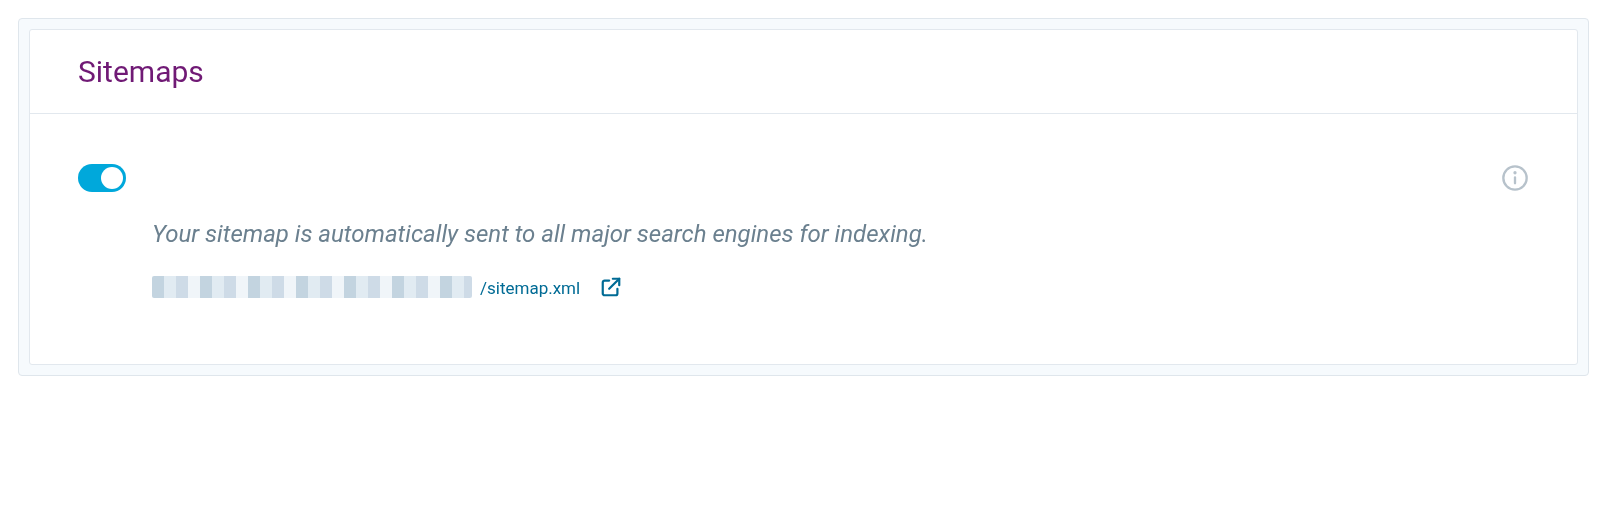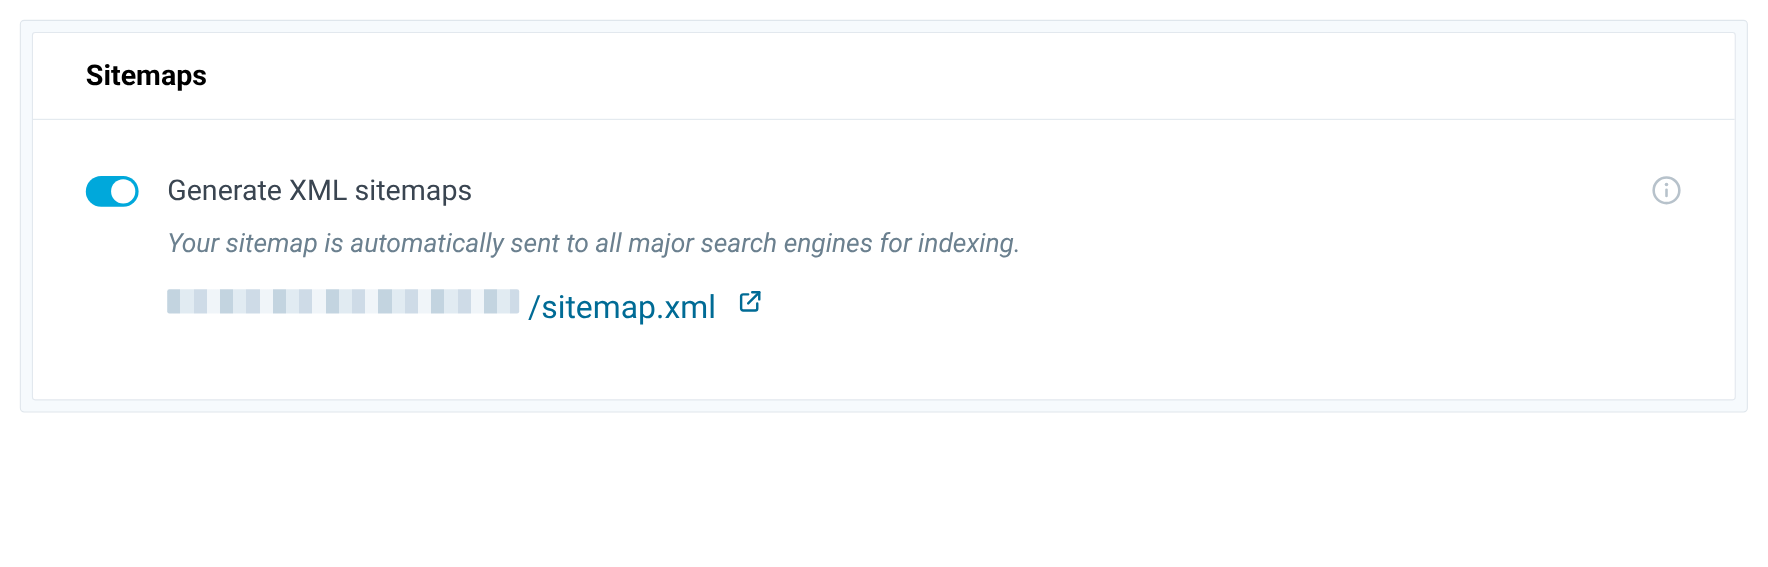--- a/index.html
+++ b/index.html
@@ -21,23 +21,23 @@
   .card{
     background:#fff;
     border:1px solid #e2e8ee;
     border-radius:3px;
   }
   .card-header{
     padding:24px 48px 24px 48px;
     border-bottom:1px solid #e2e8ee;
   }
   .card-title{
-    font-size:26px;
-    font-weight:700;
-    color:#000000;
+    font-size:30px;
+    font-weight:400;
+    color:#701a75;
   }
   .card-body{
     padding:50px 48px 60px 48px;
     position:relative;
   }
   .setting-row{
     display:flex;
     align-items:center;
     gap:26px;
   }
@@ -66,36 +66,36 @@
   .info-btn{
     position:absolute;
     right:48px;
     top:50px;
     width:28px;
     height:28px;
     cursor:pointer;
   }
   .info-btn svg{display:block;}
   .desc{
-    margin-top:18px;
+    margin-top:28px;
     margin-left:74px;
     font-size:24px;
     font-style:italic;
     color:#6b808f;
   }
   .links{
     margin-top:28px;
     margin-left:74px;
   }
   .link-row{
     display:flex;
-    align-items:flex-start;
+    align-items:flex-end;
     gap:6px;
     margin-bottom:6px;
-    font-size:29px;
+    font-size:17px;
   }
   .blur-rect{
     display:inline-block;
     height:22px;
     border-radius:2px;
     margin-right:2px;
     background:repeating-linear-gradient(
       90deg,
       #c3d4e0 0, #c3d4e0 12px,
       #e1ebf2 12px, #e1ebf2 24px,
@@ -126,21 +126,20 @@
     <div class="card-header">
       <span class="card-title">Sitemaps</span>
     </div>
 
     <div class="card-body">
 
       <div class="setting-row">
         <div class="toggle">
           <div class="toggle-knob"></div>
         </div>
-        <span class="setting-label">Generate XML sitemaps</span>
       </div>
 
       <div class="info-btn">
         <svg width="28" height="28" viewBox="0 0 24 24">
           <circle cx="12" cy="12" r="10" fill="none" stroke="#b7c2cb" stroke-width="2"></circle>
           <circle cx="12" cy="7.5" r="1.4" fill="#b7c2cb"></circle>
           <rect x="11" y="10.5" width="2" height="7" rx="1" fill="#b7c2cb"></rect>
         </svg>
       </div>
 

